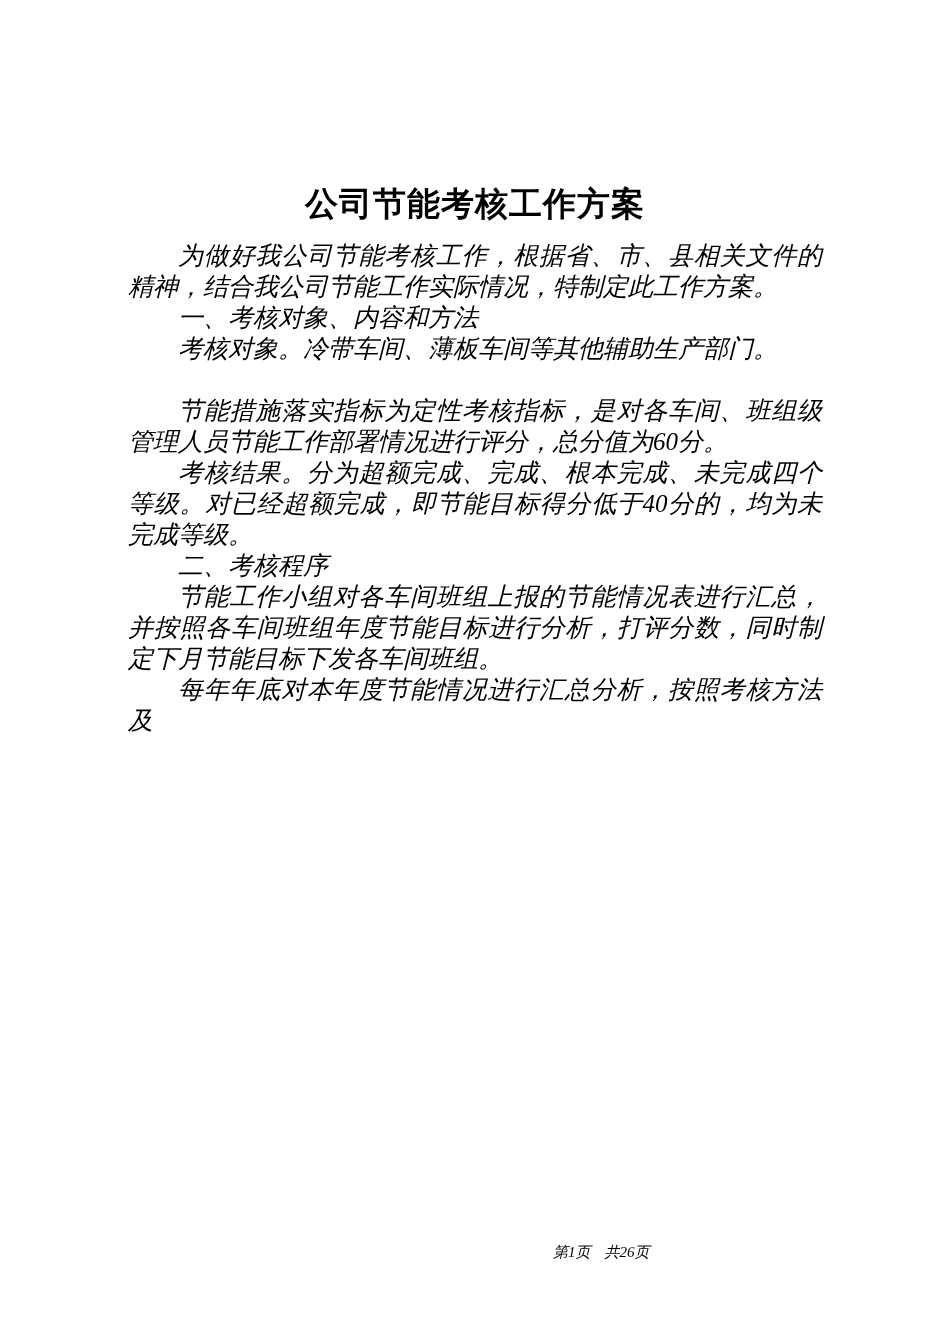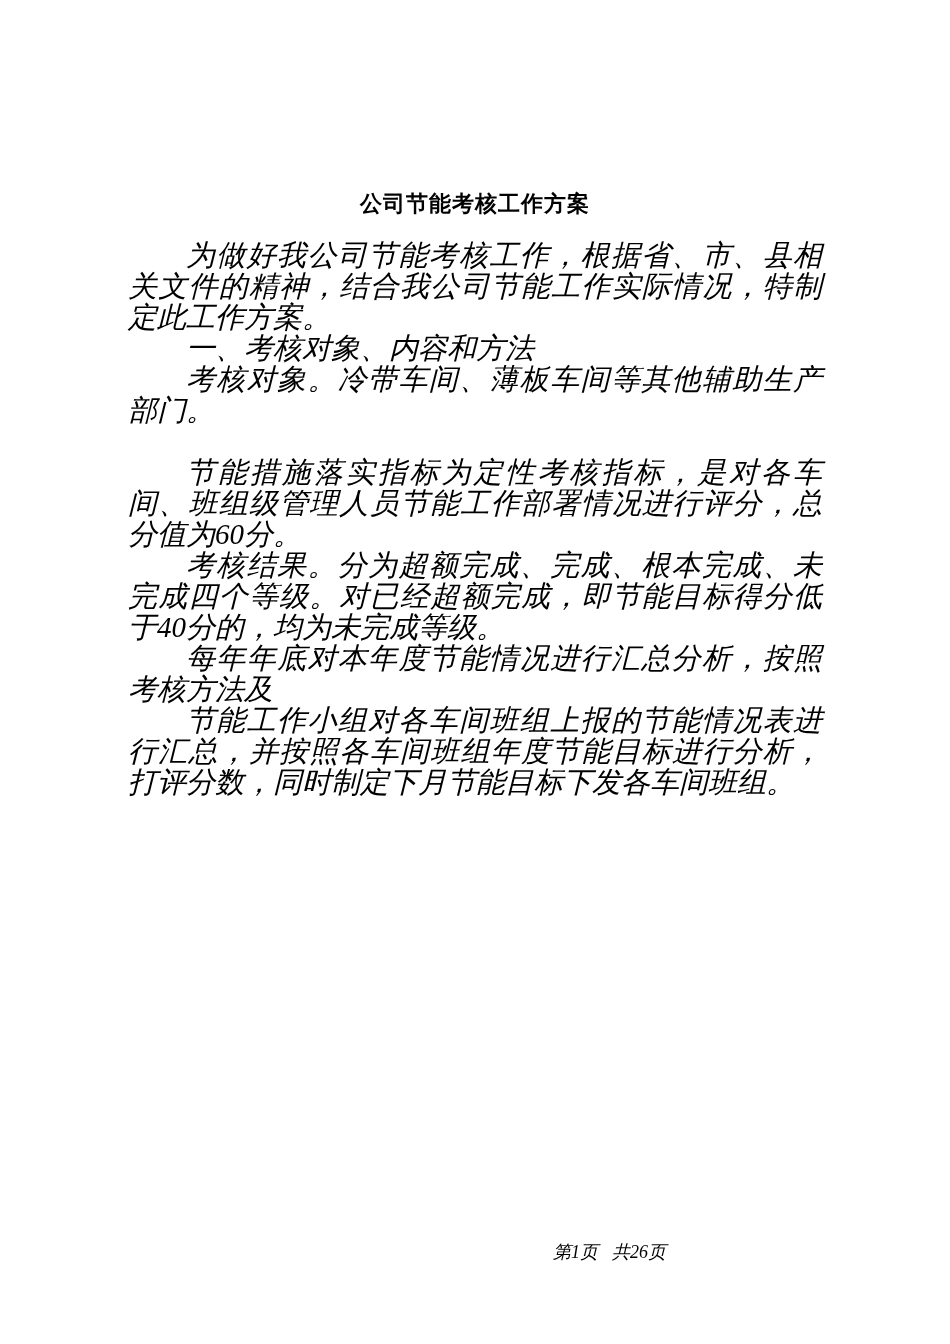--- a/index.html
+++ b/index.html
@@ -19,62 +19,63 @@
     background: #ffffff;
   }
   .content {
     position: absolute;
     left: 128px;
     top: 182px;
     width: 694px;
   }
   .doc-title {
     margin: 0 0 14px 0;
-    font-size: 22px;
+    font-size: 33px;
     line-height: 44px;
     font-weight: 700;
     text-align: center;
     letter-spacing: 1px;
     font-style: normal;
   }
   .doc-body { width: 100%; }
   .para {
     margin: 0;
-    font-size: 29px;
+    font-size: 25px;
     line-height: 31px;
     min-height: 31px;
     text-indent: 2em;
     text-align: justify;
     font-style: italic;
     word-break: break-all;
   }
   .footer {
     position: absolute;
     left: 553px;
     top: 1241px;
-    font-size: 18px;
+    font-size: 15px;
     line-height: 22px;
     font-style: italic;
     white-space: nowrap;
   }
   .footer .page-num { margin-right: 14px; }
 </style>
 </head>
 <body>
 
 <div class="page">
   <div class="content">
     <h1 class="doc-title">公司节能考核工作方案</h1>
     <div class="doc-body">
         <p class="para">为做好我公司节能考核工作，根据省、市、县相关文件的精神，结合我公司节能工作实际情况，特制定此工作方案。</p>
         <p class="para">一、考核对象、内容和方法</p>
         <p class="para">考核对象。冷带车间、薄板车间等其他辅助生产部门。</p>
         <p class="para"></p>
         <p class="para">节能措施落实指标为定性考核指标，是对各车间、班组级管理人员节能工作部署情况进行评分，总分值为60分。</p>
         <p class="para">考核结果。分为超额完成、完成、根本完成、未完成四个等级。对已经超额完成，即节能目标得分低于40分的，均为未完成等级。</p>
+        <p class="para">二、考核程序</p>
+        <p class="para">节能工作小组对各车间班组上报的节能情况表进行汇总，并按照各车间班组年度节能目标进行分析，打评分数，同时制定下月节能目标下发各车间班组。</p>
         <p class="para">每年年底对本年度节能情况进行汇总分析，按照考核方法及</p>
-        <p class="para">节能工作小组对各车间班组上报的节能情况表进行汇总，并按照各车间班组年度节能目标进行分析，打评分数，同时制定下月节能目标下发各车间班组。</p>
       </div>
   </div>
   <div class="footer">
     <span class="page-num">第1页</span><span>共26页</span>
   </div>
 </div>
 
 </body></html>

